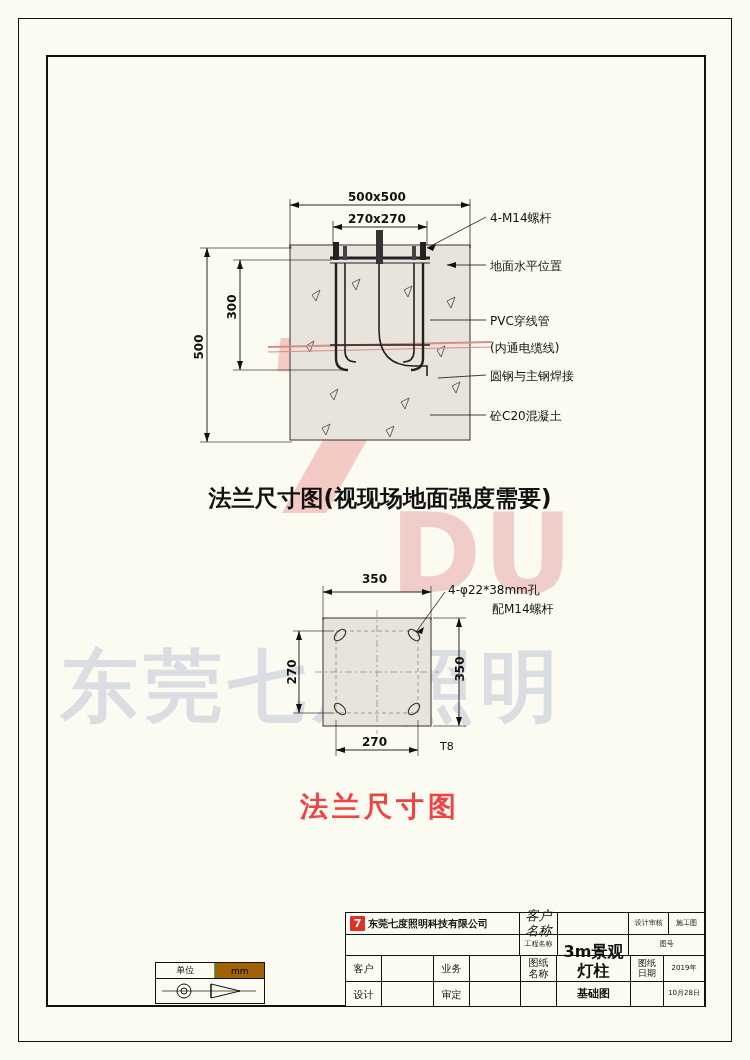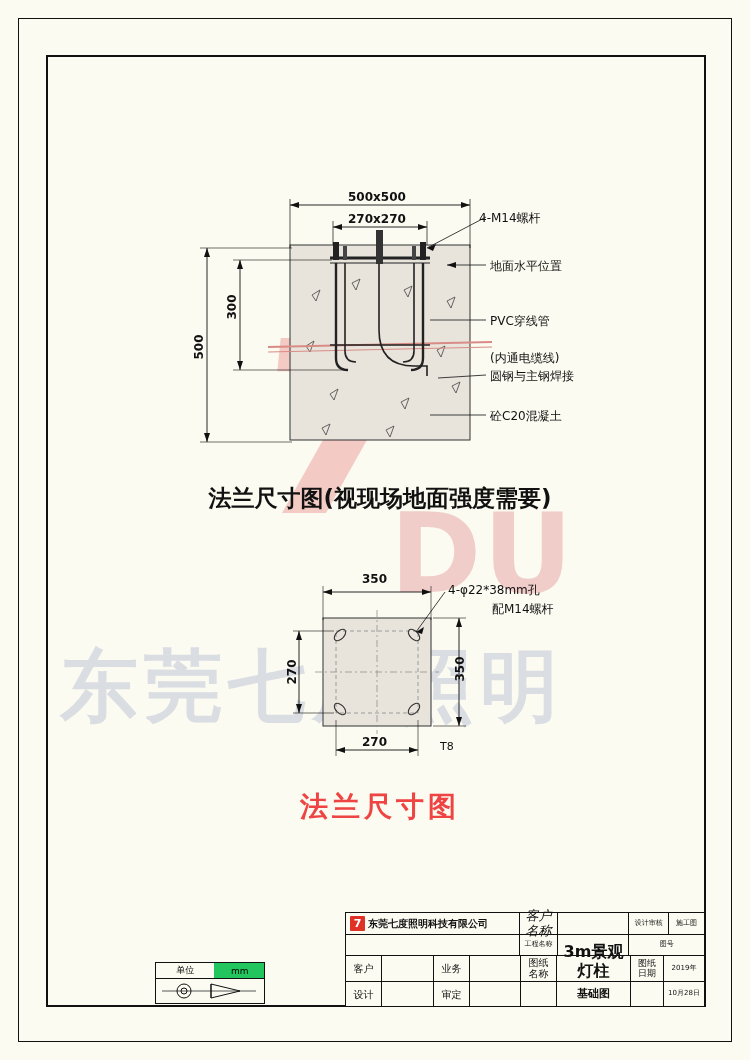--- a/index.html
+++ b/index.html
@@ -94,21 +94,21 @@
 
   
   .unitblock{
     position:absolute;left:155px;top:962px;width:110px;height:42px;
     border:1px solid #111;box-sizing:border-box;background:#fbfbf1;
     font-size:9px;
   }
   .ub-top{height:16px;display:flex;border-bottom:1px solid #111;box-sizing:border-box;}
   .ub-top div{display:flex;align-items:center;justify-content:center;}
   .ub-l{width:55%;border-right:1px solid #22c55e;box-sizing:border-box;}
-  .ub-r{width:45%;background:#22c55e;}
+  .ub-r{width:45%;background:#a16207;}
   .ub-bot{height:25px;position:relative;}
 </style>
 </head>
 <body>
 
 <div class="page">
 
   <div class="frame-outer"></div>
   <div class="frame-inner"></div>
 
@@ -191,24 +191,24 @@
     <line x1="430" y1="150" x2="486" y2="150" stroke="#111" stroke-width="0.8"></line>
     <line x1="438" y1="208" x2="486" y2="205" stroke="#111" stroke-width="0.8"></line>
     <line x1="430" y1="245" x2="486" y2="245" stroke="#111" stroke-width="0.8"></line>
   </svg>
 
   <div class="dim-text" style="position:absolute;left:348px;top:190px;">500x500</div>
   <div class="dim-text" style="position:absolute;left:348px;top:212px;">270x270</div>
   <div class="dim-text" style="position:absolute;left:186px;top:340px;transform:rotate(-90deg);">500</div>
   <div class="dim-text" style="position:absolute;left:219px;top:300px;transform:rotate(-90deg);">300</div>
 
-  <div class="lbl" style="position:absolute;left:479px;top:210px;">4-M14螺杆</div>
+  <div class="lbl" style="position:absolute;left:490px;top:210px;">4-M14螺杆</div>
   <div class="lbl" style="position:absolute;left:490px;top:258px;">地面水平位置</div>
   <div class="lbl" style="position:absolute;left:490px;top:313px;">PVC穿线管</div>
-  <div class="lbl" style="position:absolute;left:490px;top:350px;">(内通电缆线)</div>
+  <div class="lbl" style="position:absolute;left:490px;top:340px;">(内通电缆线)</div>
   <div class="lbl" style="position:absolute;left:490px;top:368px;">圆钢与主钢焊接</div>
   <div class="lbl" style="position:absolute;left:490px;top:408px;">砼C20混凝土</div>
 
   <div class="title1">法兰尺寸图(视现场地面强度需要)</div>
 
   <svg width="750" height="260" style="left:0;top:570px;">
 
     <rect x="323" y="48" width="108" height="108" fill="#e8e4dc" stroke="#333" stroke-width="1"></rect>
 
     <rect x="336" y="61" width="82" height="82" fill="none" stroke="#888" stroke-width="0.8" stroke-dasharray="4,3"></rect>

